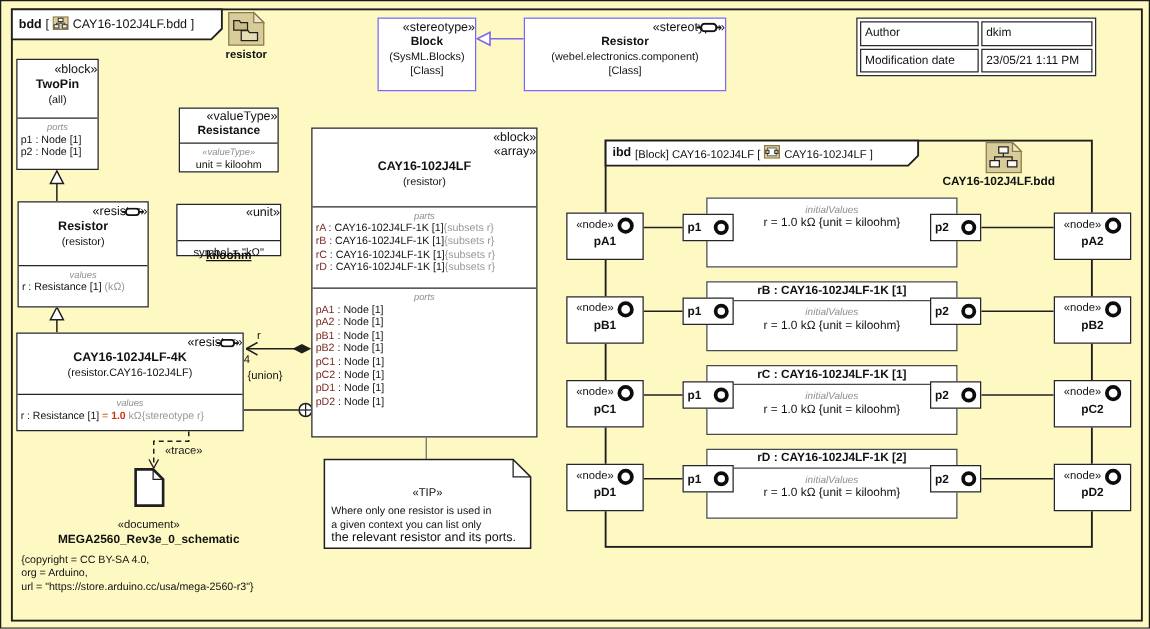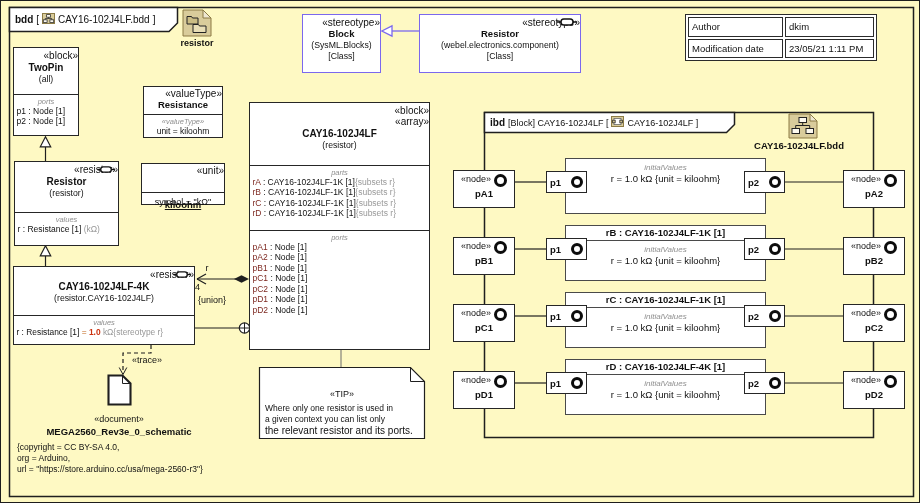--- a/index.html
+++ b/index.html
@@ -253,20 +253,21 @@
       <div class="ln"><span class="mar">rA</span><span> : CAY16-102J4LF-1K [1]</span><span class="gry">{subsets r}</span></div>
       <div class="ln"><span class="mar">rB</span><span> : CAY16-102J4LF-1K [1]</span><span class="gry">{subsets r}</span></div>
       <div class="ln"><span class="mar">rC</span><span> : CAY16-102J4LF-1K [1]</span><span class="gry">{subsets r}</span></div>
       <div class="ln"><span class="mar">rD</span><span> : CAY16-102J4LF-1K [1]</span><span class="gry">{subsets r}</span></div>
     </div>
     <div>
       <div class="cl">ports</div>
       <div class="ln"><span class="mar">pA1</span><span> : Node [1]</span></div>
       <div class="ln"><span class="mar">pA2</span><span> : Node [1]</span></div>
       <div class="ln"><span class="mar">pB1</span><span> : Node [1]</span></div>
+      <div class="ln"><span class="mar">pB2</span><span> : Node [1]</span></div>
       <div class="ln"><span class="mar">pC1</span><span> : Node [1]</span></div>
       <div class="ln"><span class="mar">pC2</span><span> : Node [1]</span></div>
       <div class="ln"><span class="mar">pD1</span><span> : Node [1]</span></div>
       <div class="ln"><span class="mar">pD2</span><span> : Node [1]</span></div>
     </div>
   </div>
 
   <div class="lbl c" style="left:76px;top:413px;width:84px">«document»</div>
   <div class="lbl b c" style="left:14px;top:425px;width:208px;font-size:9.5px">MEGA2560_Rev3e_0_schematic</div>
   <div class="lbl" style="left:16px;top:441px;width:212px;font-size:8.5px">{copyright = CC BY-SA 4.0,</div>
@@ -377,21 +378,21 @@
   </div>
   <div class="nodebx" style="left:842px;top:303px">
     <div class="nl1">
         <span>«node»</span>
         <span class="ring"></span>
       </div>
     <div class="nl2">pC2</div>
   </div>
 
   <div class="part" style="left:564px;top:358px;width:201px;height:56px">
-    <div class="ptitle">rD : CAY16-102J4LF-4K [1]</div>
+    <div class="ptitle">rD : CAY16-102J4LF-1K [2]</div>
     <div class="cl" style="font-size:8px;padding-top:4px">initialValues</div>
     <div class="pval">r = 1.0 kΩ {unit = kiloohm}</div>
   </div>
   <div class="portbx" style="left:545px;top:371px">
       <span>p1</span>
       <span class="ring s"></span>
     </div>
   <div class="portbx" style="left:743px;top:371px">
       <span>p2</span>
       <span class="ring s"></span>

